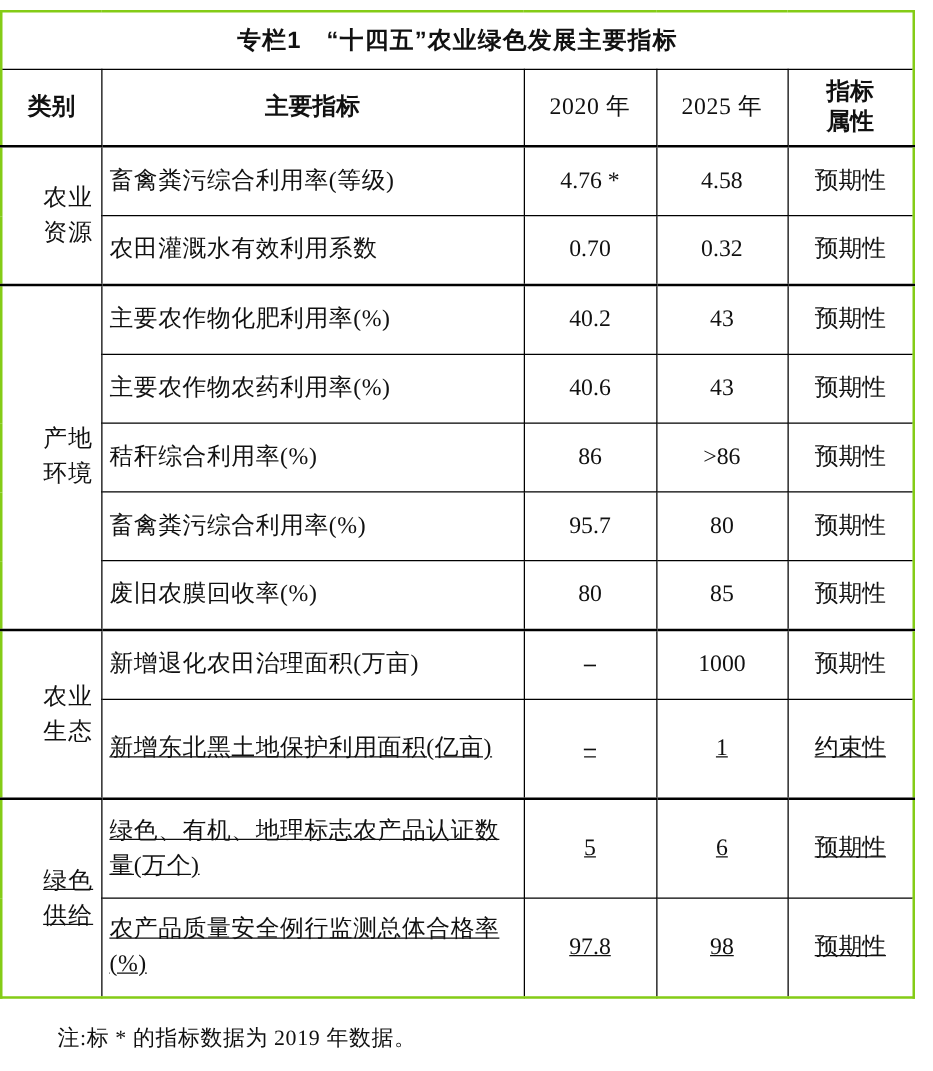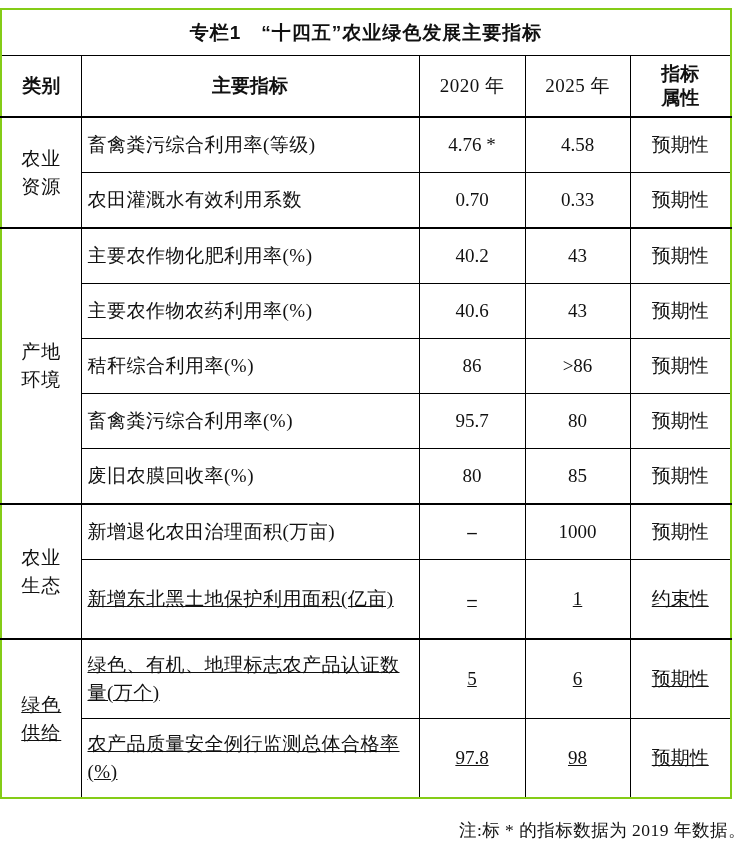--- a/index.html
+++ b/index.html
@@ -57,45 +57,44 @@
   }
   tr.head td.year-head {
     font-family: Liberation Serif, serif;
     font-weight: normal;
     letter-spacing: 0.5px;
   }
   tr.head td.attr-head { line-height: 1.25; }
 
   
   td.cat-cell {
-    text-align: center;
+    text-align: right;
     white-space: pre-line;
     line-height: 1.35;
     letter-spacing: 1px;
   }
   td.ind-cell {
     text-align: left;
     padding-left: 12px;
     padding-right: 10px;
     letter-spacing: 0.5px;
   }
   td.num-cell, td.attr-cell { text-align: center; }
   td.dash { font-weight: bold; }
 
   .two-line { white-space: pre-line; }
 
   tr.r-s td { height: 50px; }   
   tr.r-d td { height: 74px; text-decoration: underline; }   
   tr.group-start td { border-top: 2px solid #000000; }
 
   .note {
-    margin: 19px 0 0 30px;
+    margin: 19px 0 0 46px;
     font-size: 17.5px;
     letter-spacing: 0.5px;
-    text-align: right;
   }
 </style>
 </head>
 <body>
 
 <div class="page">
 
   <table class="indicators">
     <colgroup>
       <col class="c-cat">
@@ -122,21 +121,21 @@
         <td rowspan="2" class="cat-cell two-line">农业
 资源</td>
         <td class="ind-cell">畜禽粪污综合利用率(等级)</td>
         <td class="num-cell">4.76 *</td>
         <td class="num-cell">4.58</td>
         <td class="attr-cell">预期性</td>
       </tr>
       <tr class="r-s">
         <td class="ind-cell">农田灌溉水有效利用系数</td>
         <td class="num-cell">0.70</td>
-        <td class="num-cell">0.33</td>
+        <td class="num-cell">0.32</td>
         <td class="attr-cell">预期性</td>
       </tr>
 
       <tr class="r-s group-start">
         <td rowspan="5" class="cat-cell two-line">产地
 环境</td>
         <td class="ind-cell">主要农作物化肥利用率(%)</td>
         <td class="num-cell">40.2</td>
         <td class="num-cell">43</td>
         <td class="attr-cell">预期性</td>

